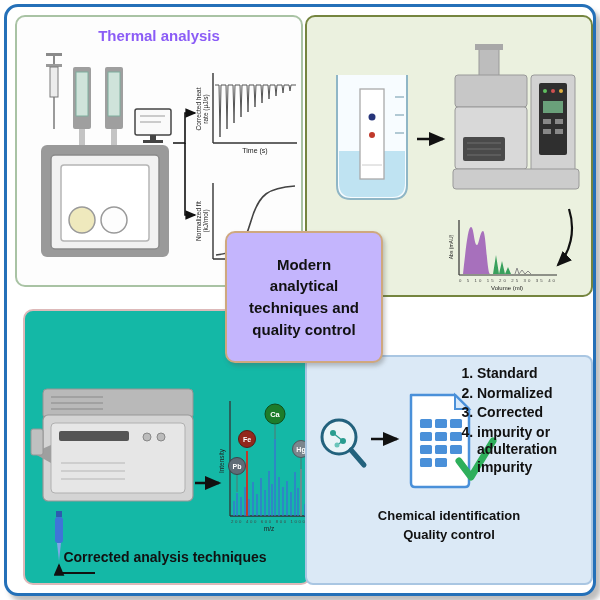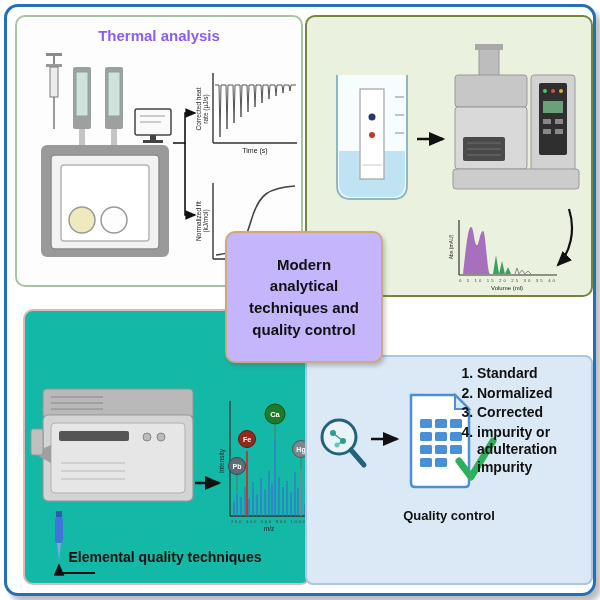--- a/index.html
+++ b/index.html
@@ -217,21 +217,21 @@
         </g>
         <g>
           <circle cx="276" cy="138" r="8.5" stroke="#4f575d" stroke-width="1" fill="#7c868d"></circle>
           <text x="276" y="141" font-size="7" font-weight="bold" fill="#fff" text-anchor="middle">Hg</text>
         </g>
         <text transform="rotate(-90 199 150)" x="199" y="150" font-size="6.5" text-anchor="middle" fill="#222">Intensity</text>
         <text x="206" y="212" font-size="4.3" fill="#444" textLength="74">200 400 600 800 1000</text>
         <text x="244" y="220" font-size="6.5" text-anchor="middle" fill="#222">m/z</text>
       </g>
     </svg>
-    <div class="caption bl-caption">Elemental  quality techniques</div>
+    <div class="caption bl-caption">Corrected  analysis techniques</div>
   </section>
 
   <section class="quad br">
     <svg viewBox="0 0 284 226">
       <defs>
         <marker id="ar4" markerWidth="9" markerHeight="9" refX="6" refY="3" orient="auto">
           <path d="M0,0 L7,3 L0,6 Z" fill="#111"></path>
         </marker>
       </defs>
 
@@ -271,20 +271,21 @@
     </svg>
     <div class="br-list">
       <ol>
         <li>Standard</li>
         <li>Normalized</li>
         <li>Corrected</li>
         <li>impurity or adulteration impurity</li>
       </ol>
     </div>
     <div class="caption br-cap">
+      <div>Chemical identification</div>
       <div>Quality control</div>
     </div>
   </section>
 
   <div class="centerbox">
     <div class="t">Modern
 analytical
 techniques and
 quality control</div>
   </div>

